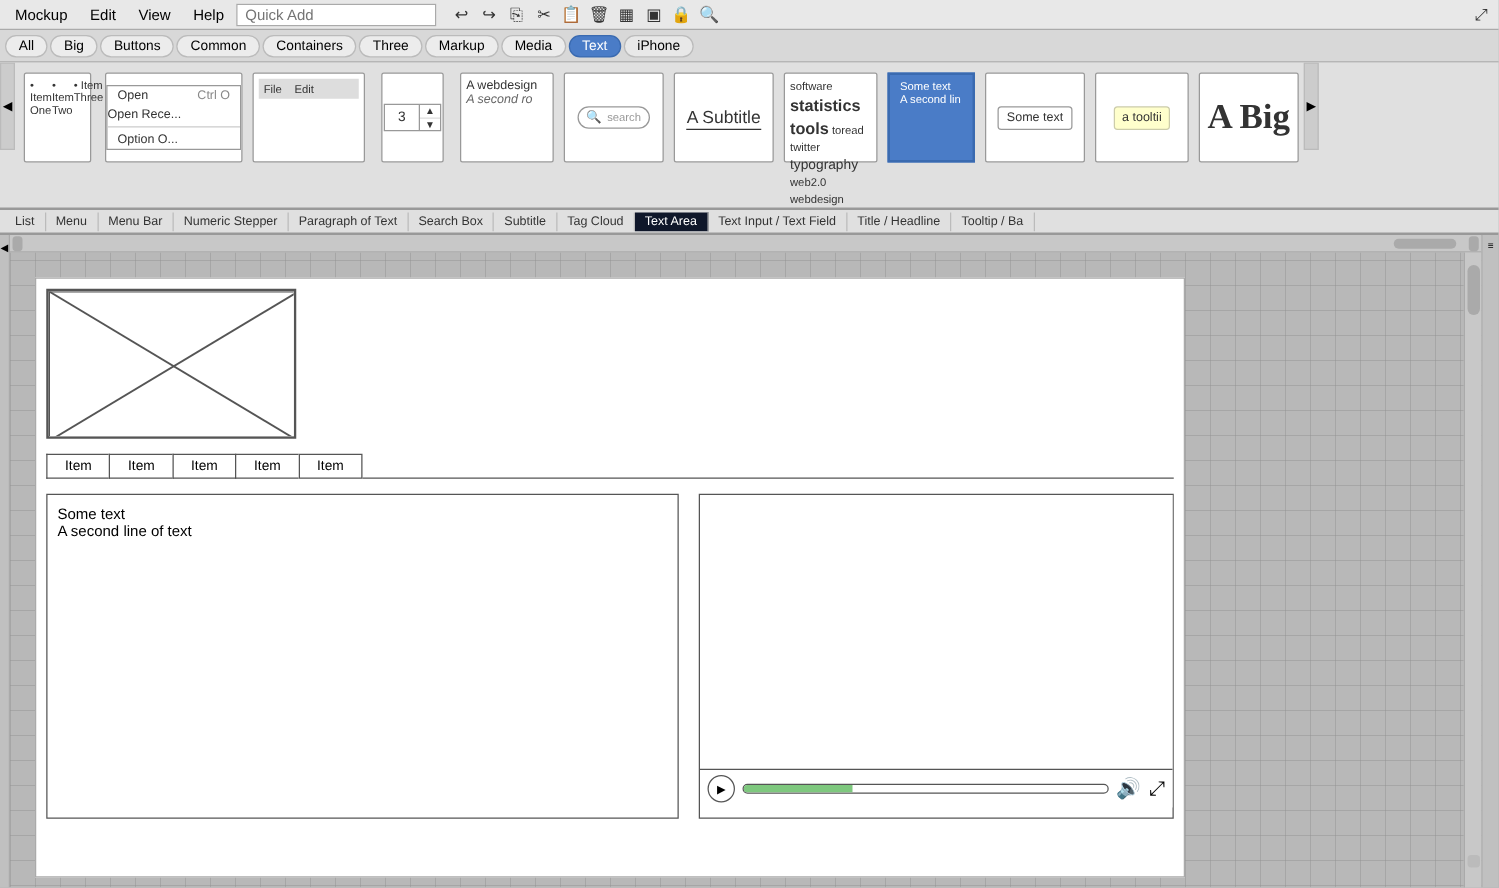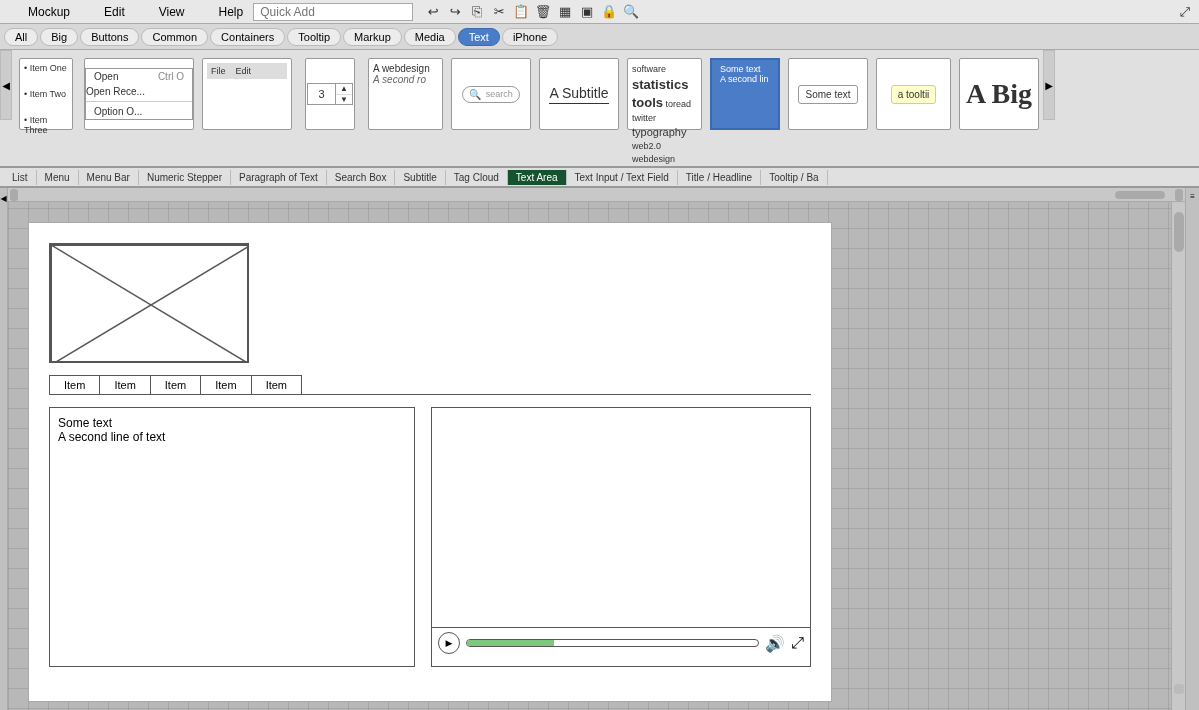--- a/index.html
+++ b/index.html
@@ -13,21 +13,20 @@
       border-bottom: 1px solid #aaa;
       height: 24px;
       padding: 0 4px;
       gap: 2px;
     }
     .menu-item {
       padding: 2px 8px;
       cursor: pointer;
       font-size: 12px;
       border-radius: 3px;
-      margin-left: 16px;
     }
     .quick-add-input {
       border: 1px solid #aaa;
       background: white;
       padding: 2px 6px;
       font-size: 12px;
       width: 160px;
       height: 18px;
     }
     .toolbar-icons {
@@ -109,21 +108,21 @@
     }
     .label-bar-item {
       padding: 2px 8px;
       font-size: 10px;
       color: #333;
       white-space: nowrap;
       cursor: pointer;
       border-right: 1px solid #bbb;
     }
     .label-bar-item.active-label {
-      background: #14532d;
+      background: #0f172a;
       color: white;
     }
 
     
     .palette-scroll-left, .palette-scroll-right {
       width: 12px;
       height: 70px;
       display: flex;
       align-items: center;
       justify-content: center;
@@ -169,33 +168,33 @@
     <span class="toolbar-icon">⤢</span>
   </div>
 </div>
 
 <div class="category-bar">
   <button class="cat-btn">All</button>
   <button class="cat-btn">Big</button>
   <button class="cat-btn">Buttons</button>
   <button class="cat-btn">Common</button>
   <button class="cat-btn">Containers</button>
-  <button class="cat-btn">Tooltip</button>
+  <button class="cat-btn">Three</button>
   <button class="cat-btn">Markup</button>
   <button class="cat-btn">Media</button>
   <button class="cat-btn active">Text</button>
   <button class="iphone-btn">iPhone</button>
 </div>
 
 <div style="display:flex; background:#e0e0e0; border-bottom:2px solid #999; height:118px; overflow:hidden; position:relative;">
 
   <div class="palette-scroll-left">◀</div>
 
   <div class="widget-item" style="margin:8px 4px;">
-    <div class="widget-preview" style="width:54px;height:72px;padding:4px;flex-direction:column;align-items:flex-start;justify-content:flex-start;gap:16px;">
+    <div class="widget-preview" style="width:54px;height:72px;padding:4px;align-items:flex-start;justify-content:flex-start;">
       <div style="font-size:9px;">• Item One</div>
       <div style="font-size:9px;">• Item Two</div>
       <div style="font-size:9px;">• Item Three</div>
     </div>
   </div>
 
   <div class="widget-item" style="margin:8px 4px;position:relative;">
     <div class="widget-preview" style="width:110px;height:72px;padding:0;overflow:visible;position:relative;">
       <div style="background:white;border:1px solid #999;font-size:10px;width:110px;">
         <div style="padding:2px 8px;display:flex;justify-content:space-between;">
@@ -319,21 +318,21 @@
 
     <div style="height:14px;background:#c8c8c8;border-bottom:1px solid #aaa;display:flex;align-items:center;">
       <div style="width:8px;height:12px;background:#aaa;border-radius:3px;margin-left:2px;"></div>
       <div style="flex:1;"></div>
       <div style="width:50px;height:8px;background:#aaa;border-radius:4px;margin-right:10px;"></div>
       <div style="width:8px;height:12px;background:#aaa;border-radius:3px;margin-right:2px;"></div>
     </div>
 
     <div style="padding:20px 20px;min-width:900px;">
 
-      <div style="background:white;border:1px solid #aaa;padding:20px;width:804px;min-height:480px;">
+      <div style="background:white;border:1px solid #aaa;padding:8px;width:920px;min-height:480px;">
 
         <div style="margin-bottom:12px;">
           <div style="width:200px;height:120px;border:2px solid #555;position:relative;overflow:hidden;">
             <svg width="200" height="120" viewBox="0 0 200 120">
               <rect width="200" height="120" fill="white" stroke="#555" stroke-width="2"></rect>
               <line x1="0" y1="0" x2="200" y2="120" stroke="#555" stroke-width="1.5"></line>
               <line x1="200" y1="0" x2="0" y2="120" stroke="#555" stroke-width="1.5"></line>
             </svg>
           </div>
         </div>

